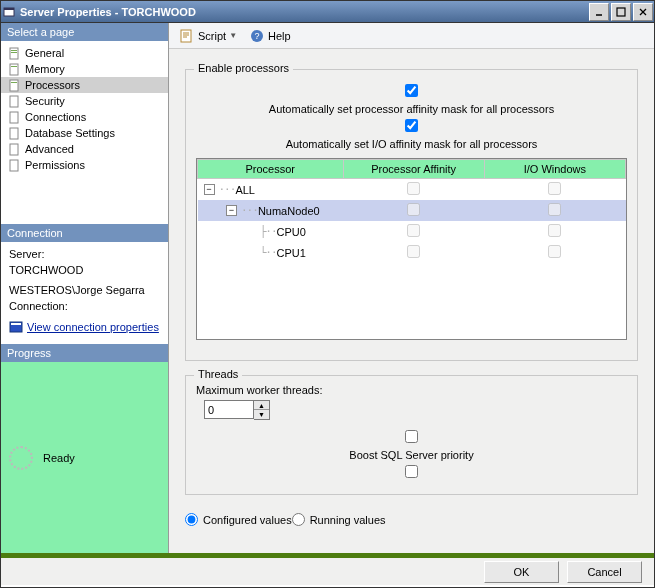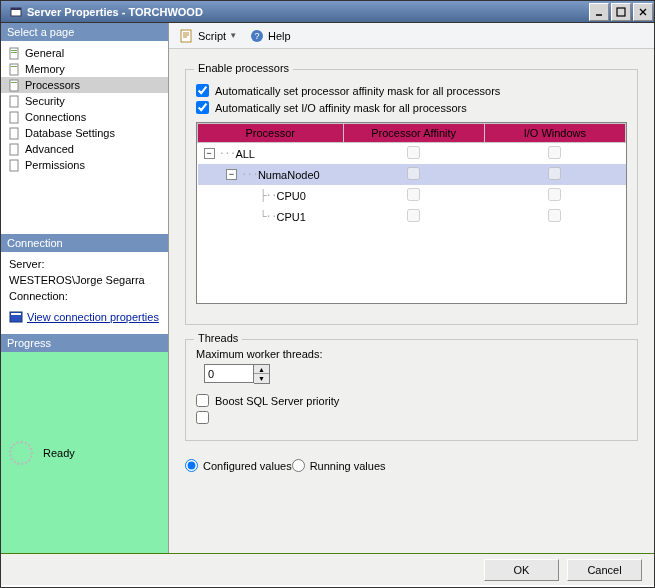--- a/index.html
+++ b/index.html
@@ -1,17 +1,17 @@
 <!DOCTYPE html>
 <html><head>
 <meta charset="utf-8">
 <style>
   * { box-sizing: border-box; margin: 0; padding: 0; }
   body { font-family: Tahoma, sans-serif; font-size: 11px; background: #fff; color: #000; width: 655px; height: 588px; border: 1px solid #333; position: relative; }
-  .titlebar { background: linear-gradient(to bottom, #7b9bc6, #4a6a95); color: #fff; height: 22px; display: flex; align-items: center; padding-left: 8px; border-bottom: 1px solid #333; }
+  .titlebar { background: linear-gradient(to bottom, #7b9bc6, #4a6a95); color: #fff; height: 22px; display: flex; align-items: center; padding-left: 1px; border-bottom: 1px solid #333; }
   .titlebar .icon { width: 14px; height: 14px; margin-right: 4px; display: flex; align-items: center; justify-content: center;}
   .titlebar .wincontrols { margin-left: auto; display: flex; }
   .winbtn { width: 20px; height: 18px; background: #d6d6d6; border: 1px solid #888; border-top-color:#fff; border-left-color:#fff; margin: 1px; display:flex; align-items:center; justify-content:center; font-size:10px; font-family: Arial; }
   .main { display: flex; height: 530px; }
   .sidebar { width: 167px; display: flex; flex-direction: column; }
   .panel-head { background: #7292bd; color: #fff; padding: 3px 6px; font-size: 11px; height: 18px; display:flex; align-items:center;}
   .panel-body { background: #fff; padding: 4px 0; flex: 0 0 auto; }
   .navlist { list-style:none; }
   .navitem { display:flex; align-items:center; padding: 1px 6px; height: 16px; cursor:pointer;}
   .navitem.selected { background:#d0d0d0; }
@@ -25,40 +25,40 @@
   .progress-body { padding:8px; display:flex; align-items:center; background:#86efac; flex:1;}
   .spinner { width:24px; height:24px; border:2px dotted #bbb; border-radius:50%; margin-right:10px;}
   .content { flex:1; border-left:1px solid #999; display:flex; flex-direction:column; background:#f0f0ef; }
   .toolstrip { height:26px; background:#f3f4f6; border-bottom:1px solid #ccc; display:flex; align-items:center; padding:0 6px; gap:4px;}
   .tsbtn { display:flex; align-items:center; padding:2px 4px; cursor:pointer;}
   .tsbtn .icon { width:16px;height:16px; margin-right:3px; display:flex;align-items:center;justify-content:center;}
   .tsbtn .drop { font-size:8px; margin-left:3px; color:#555;}
   .contentbody { padding: 20px 16px 4px 16px; flex:1; overflow:auto;}
   .groupbox { border:1px solid #c8c8c8; padding:10px 10px 20px 10px; position:relative; margin-bottom:14px;}
   .groupbox .legend { position:absolute; top:-8px; left:8px; background:#f0f0ef; padding:0 4px;}
-  .chk-row { display:flex; align-items:center; margin:4px 0; gap:6px;}
+  .chk-row { display:flex; align-items:center; margin:4px 0; gap:6px;flex-direction:column;}
   .chk-row input[type=checkbox]{ width:13px; height:13px;}
   .tablewrap { border:1px solid #828282; background:#fff; margin-top:8px; height:182px; overflow:auto;}
   table.affinity { width:100%; border-collapse:collapse; }
-  table.affinity th { background:#be185d; border:1px solid #c8c8c8; font-weight:normal; padding:3px 6px; font-size:11px;}
+  table.affinity th { background:#86efac; border:1px solid #c8c8c8; font-weight:normal; padding:3px 6px; font-size:11px;}
   table.affinity td { padding:3px 6px; height:20px; font-size:11px;}
   tr.selrow td { background:#c9d1ee;}
   .treecell { display:flex; align-items:center;}
   .treeline { color:#b0b0b0; font-family:monospace; font-size:11px; letter-spacing:-1px; white-space:pre;}
   .expander { width:11px; height:11px; border:1px solid #888; display:flex; align-items:center; justify-content:center; font-size:9px; line-height:1; margin-right:4px; background:#fff; color:#000;}
   td.center { text-align:center;}
   input.tblchk { width:13px; height:13px; }
   .spinbox { display:inline-flex; margin-left:8px; margin-top:4px; margin-bottom:6px;}
   .spinbox input { width:50px; height:19px; border:1px solid #7a7a7a; padding:1px 3px; font-size:11px;}
   .spinbox .spbtns { display:flex; flex-direction:column; border:1px solid #7a7a7a; border-left:none;}
   .spinbox .spbtns div { width:15px; height:9px; background:#e8e8e8; font-size:7px; display:flex; align-items:center; justify-content:center; border-bottom:1px solid #999;}
   .spinbox .spbtns div:last-child{border-bottom:none;}
   .radios { display:flex; margin-top:18px; align-items:center;}
   .radios label { display:flex; align-items:center; gap:5px;}
-  .footer { height:32px; border-top:1px solid #4d7c0f; display:flex; align-items:center; justify-content:flex-end; padding-right:12px; gap:8px; background:#f0f0ef;}
+  .footer { height:32px; border-top:5px solid #4d7c0f; display:flex; align-items:center; justify-content:flex-end; padding-right:12px; gap:8px; background:#f0f0ef;}
   .footer button { width:75px; height:22px; font-size:11px; background:#e8e8e8; border:1px solid #888; border-top-color:#fff; border-left-color:#fff;}
   .grp-threads { padding-top:8px; padding-bottom:12px;}
 </style>
 </head>
 <body>
 
 <div class="titlebar">
   <span class="icon">
     <svg viewBox="0 0 14 14">
         <rect x="2" y="3" width="10" height="8" fill="#fff" stroke="#335" stroke-width="1"></rect>
@@ -157,20 +157,21 @@
                 <rect x="2" y="1" width="8" height="11" fill="#fff" stroke="#888"></rect>
               </svg>
             </span>
             <span>Permissions</span>
           </li>
       </ul>
     </div>
     <div class="panel-head">Connection</div>
     <div class="conn-body">
       <div>Server:</div>
+      <div style="margin-bottom:8px;">TORCHWOOD</div>
       <div>WESTEROS\Jorge Segarra</div>
       <div>Connection:</div>
       <div class="linkline">
         <span class="icon"><svg viewBox="0 0 14 14">
               <rect x="1" y="2" width="12" height="10" fill="#2a50c0" stroke="#14347a"></rect>
               <rect x="2" y="3" width="10" height="2" fill="#fff"></rect>
             </svg></span>
         <a>View connection properties</a>
       </div>
     </div>

